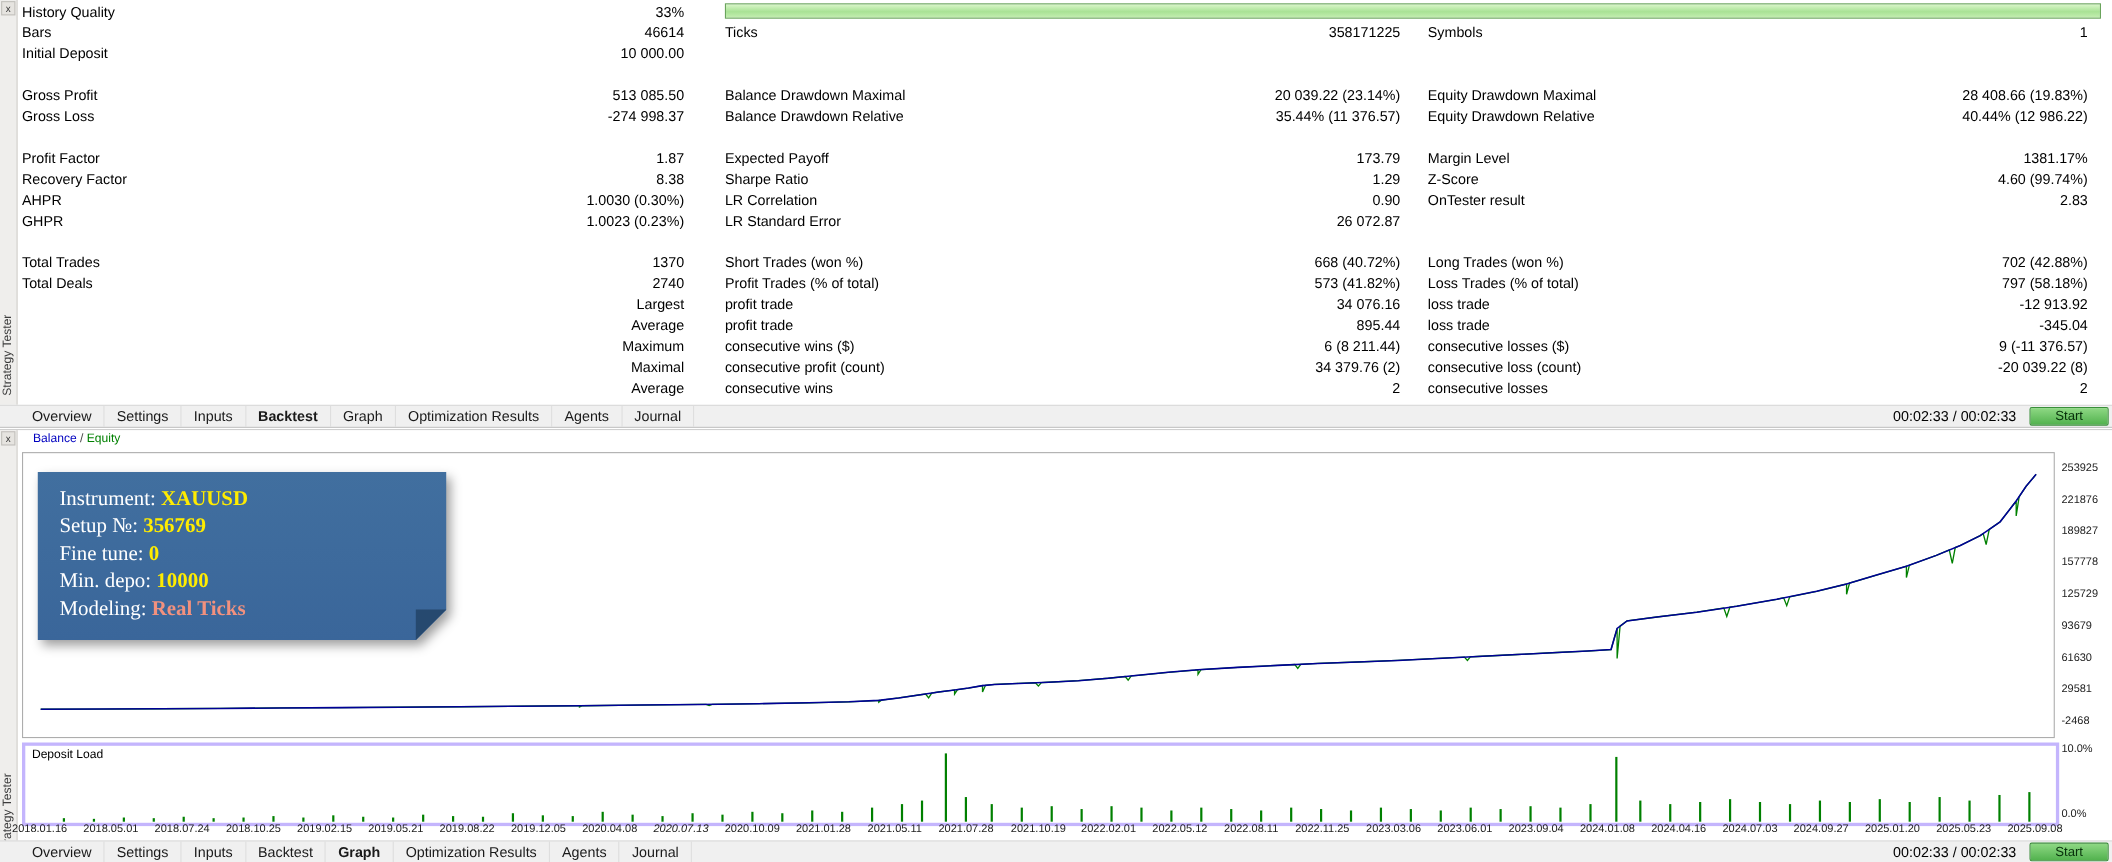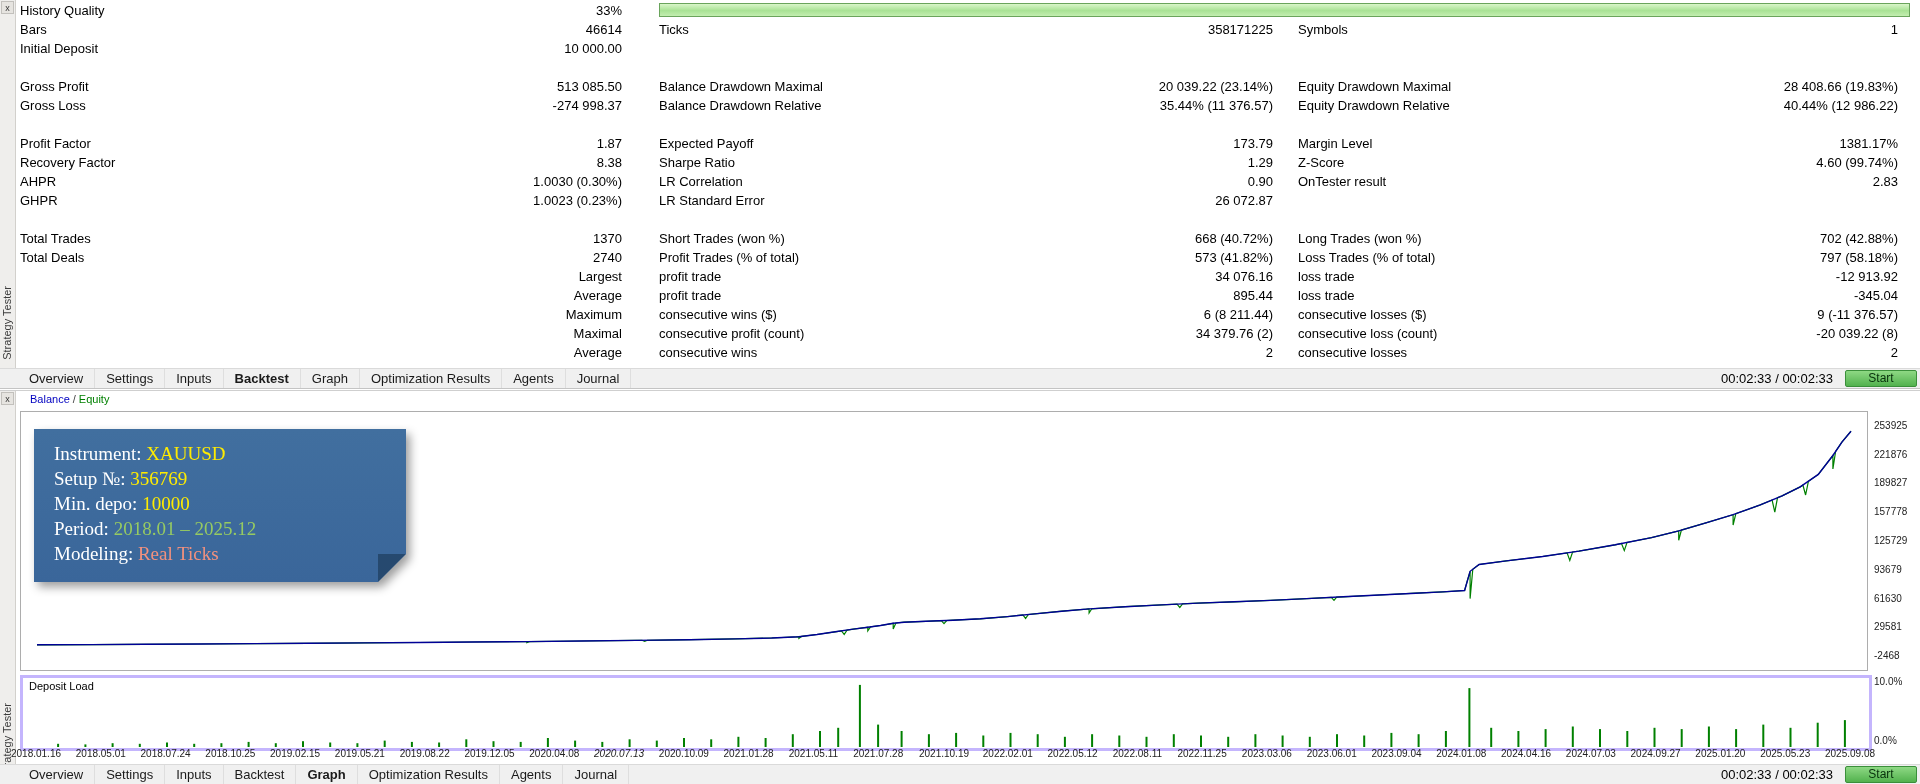--- a/index.html
+++ b/index.html
@@ -60,21 +60,21 @@
   
   #infobox-wrap{position:absolute;left:18px;top:38px;filter:drop-shadow(4px 5px 5px rgba(0,0,0,0.38));}
   #infobox{position:relative;width:372px;box-sizing:border-box;padding:12px 16px 16px 20px;
            background:linear-gradient(180deg,#416f9f 0%,#3a669a 100%);
            clip-path:polygon(0 0,100% 0,100% calc(100% - 28px),calc(100% - 28px) 100%,0 100%);
            font-family:"Liberation Serif","DejaVu Serif",serif;color:#fff;}
   #infobox::after{content:"";position:absolute;right:0;bottom:0;width:0;height:0;
            border-style:solid;border-width:28px 28px 0 0;border-color:#26496f transparent transparent transparent;}
   #ib-title{font-size:22px;margin-bottom:24px;white-space:nowrap;}
   .ib-line{font-size:19px;line-height:25px;white-space:nowrap;}
-  .ib-value{font-weight:normal;}
+  .ib-value{font-weight:bold;}
 </style>
 </head>
 <body>
 
 <div id="results-panel">
   <div class="strip" style="top:0;height:368px;">
     <div class="close">x</div>
     <div class="vlabel">Strategy Tester</div>
   </div>
   <div id="report-table">
@@ -238,22 +238,22 @@
         <div class="ylab" style="top: 201.5px; text-align: center;">61630</div>
         <div class="ylab" style="top: 230.25px;">29581</div>
         <div class="ylab" style="top: 259px;">-2468</div>
       </div>
 
     <div id="infobox-wrap">
       <div id="infobox">
         <div id="ib-lines">
             <div class="ib-line"><span class="ib-label">Instrument: </span><span class="ib-value" style="color: rgb(255, 236, 0);">XAUUSD</span></div>
             <div class="ib-line"><span class="ib-label">Setup №: </span><span class="ib-value" style="color: rgb(255, 236, 0);">356769</span></div>
+            <div class="ib-line"><span class="ib-label">Fine tune: </span><span class="ib-value" style="color: rgb(255, 236, 0);">0</span></div>
             <div class="ib-line"><span class="ib-label">Min. depo: </span><span class="ib-value" style="color: rgb(255, 236, 0);">10000</span></div>
-            <div class="ib-line"><span class="ib-label">Period: </span><span class="ib-value" style="color: rgb(150, 202, 98);">2018.01 – 2025.12</span></div>
             <div class="ib-line"><span class="ib-label">Modeling: </span><span class="ib-value" style="color: rgb(242, 145, 126);">Real Ticks</span></div>
           </div>
       </div>
     </div>
 
     <div id="deposit">
       <div id="dep-title">Deposit Load</div>
       <svg id="dep-svg" width="1846" height="70" viewBox="0 0 1846 70">
           <rect x="34.1" y="65.8" width="2" height="3.2" fill="#008000"></rect>
           <rect x="61.4" y="66.4" width="2" height="2.6" fill="#008000"></rect>

